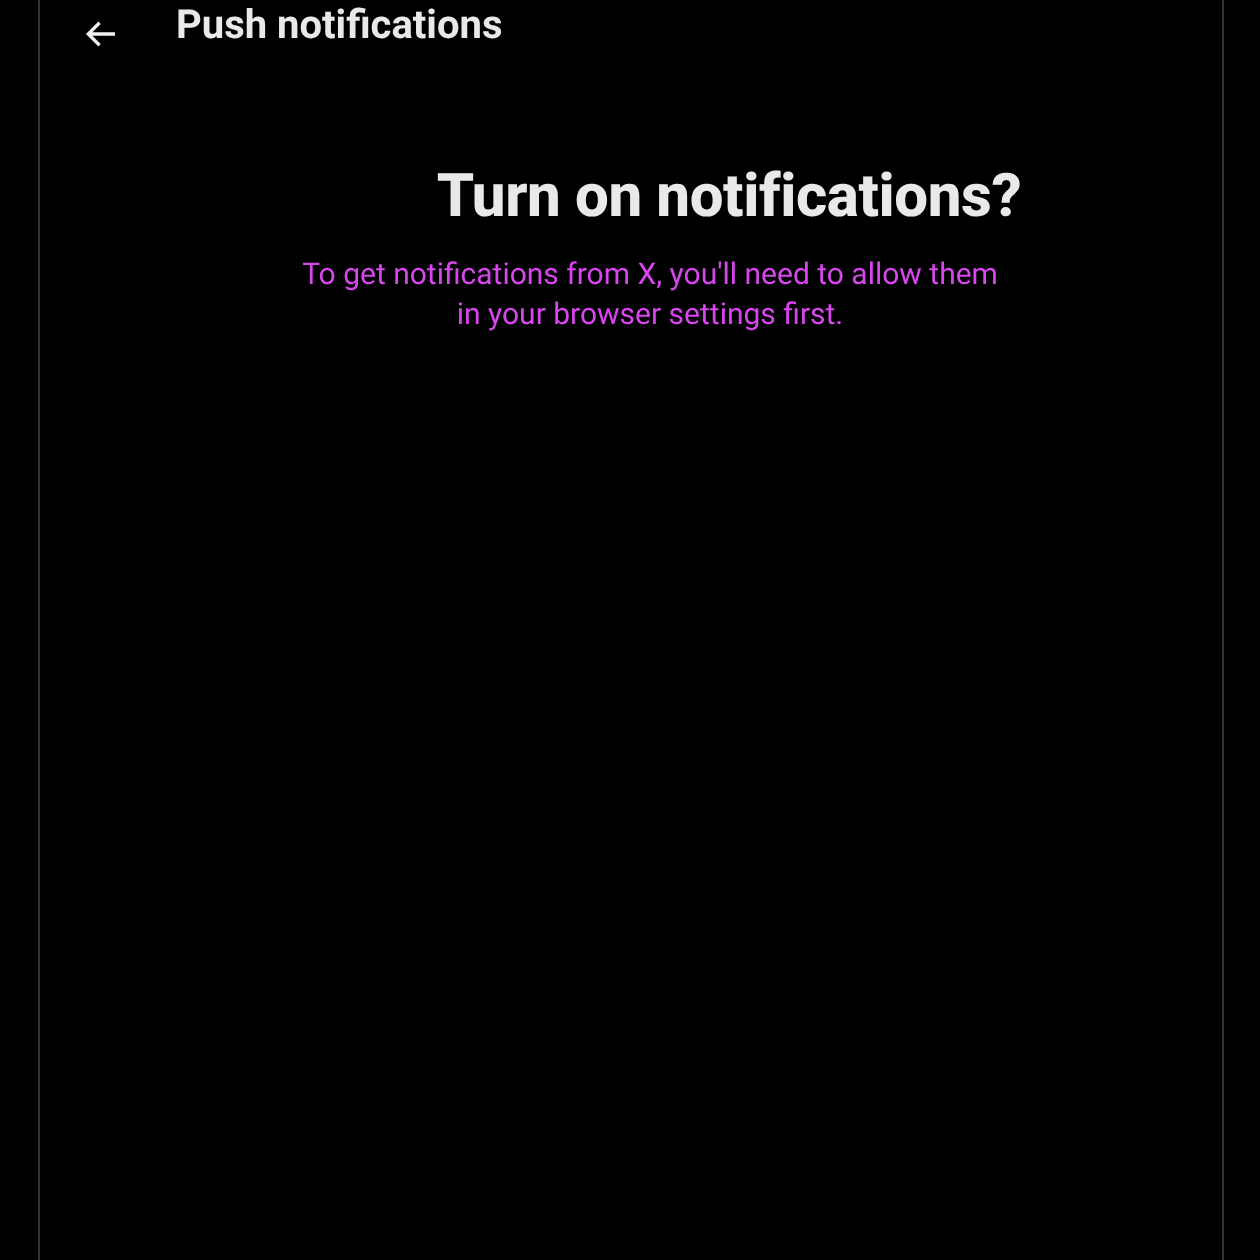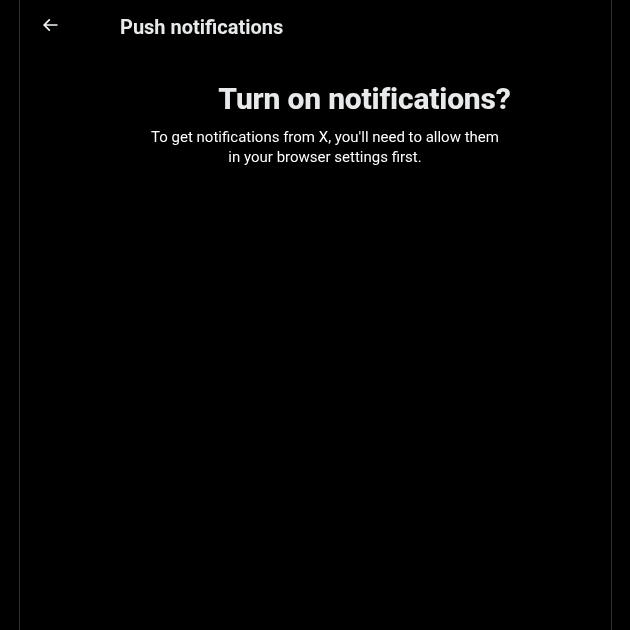--- a/index.html
+++ b/index.html
@@ -20,24 +20,23 @@
       left: 19px;
       top: 0;
       width: 593px;
       height: 630px;
       background: #000;
       border-left: 1px solid #2f3336;
       border-right: 1px solid #2f3336;
     }
     .header {
       display: flex;
-      align-items: center;
+      align-items: flex-start;
       height: 53px;
       padding: 0 16px;
-      gap: 32px;
     }
     .back-button {
       width: 36px;
       height: 36px;
       border-radius: 50%;
       display: flex;
       align-items: center;
       justify-content: center;
       cursor: pointer;
       background: transparent;
@@ -65,21 +64,21 @@
       font-size: 30px;
       font-weight: 800;
       color: #e7e9ea;
       line-height: 36px;
       margin-bottom: 10px;
       letter-spacing: -0.2px;
     }
     .content-description {
       font-size: 15px;
       font-weight: 400;
-      color: #ffffff;
+      color: #d946ef;
       line-height: 20px;
       max-width: 350px;
     }
   </style>
 </head>
 <body>
 
 <div class="panel">
   <div class="header">
     <button class="back-button">

